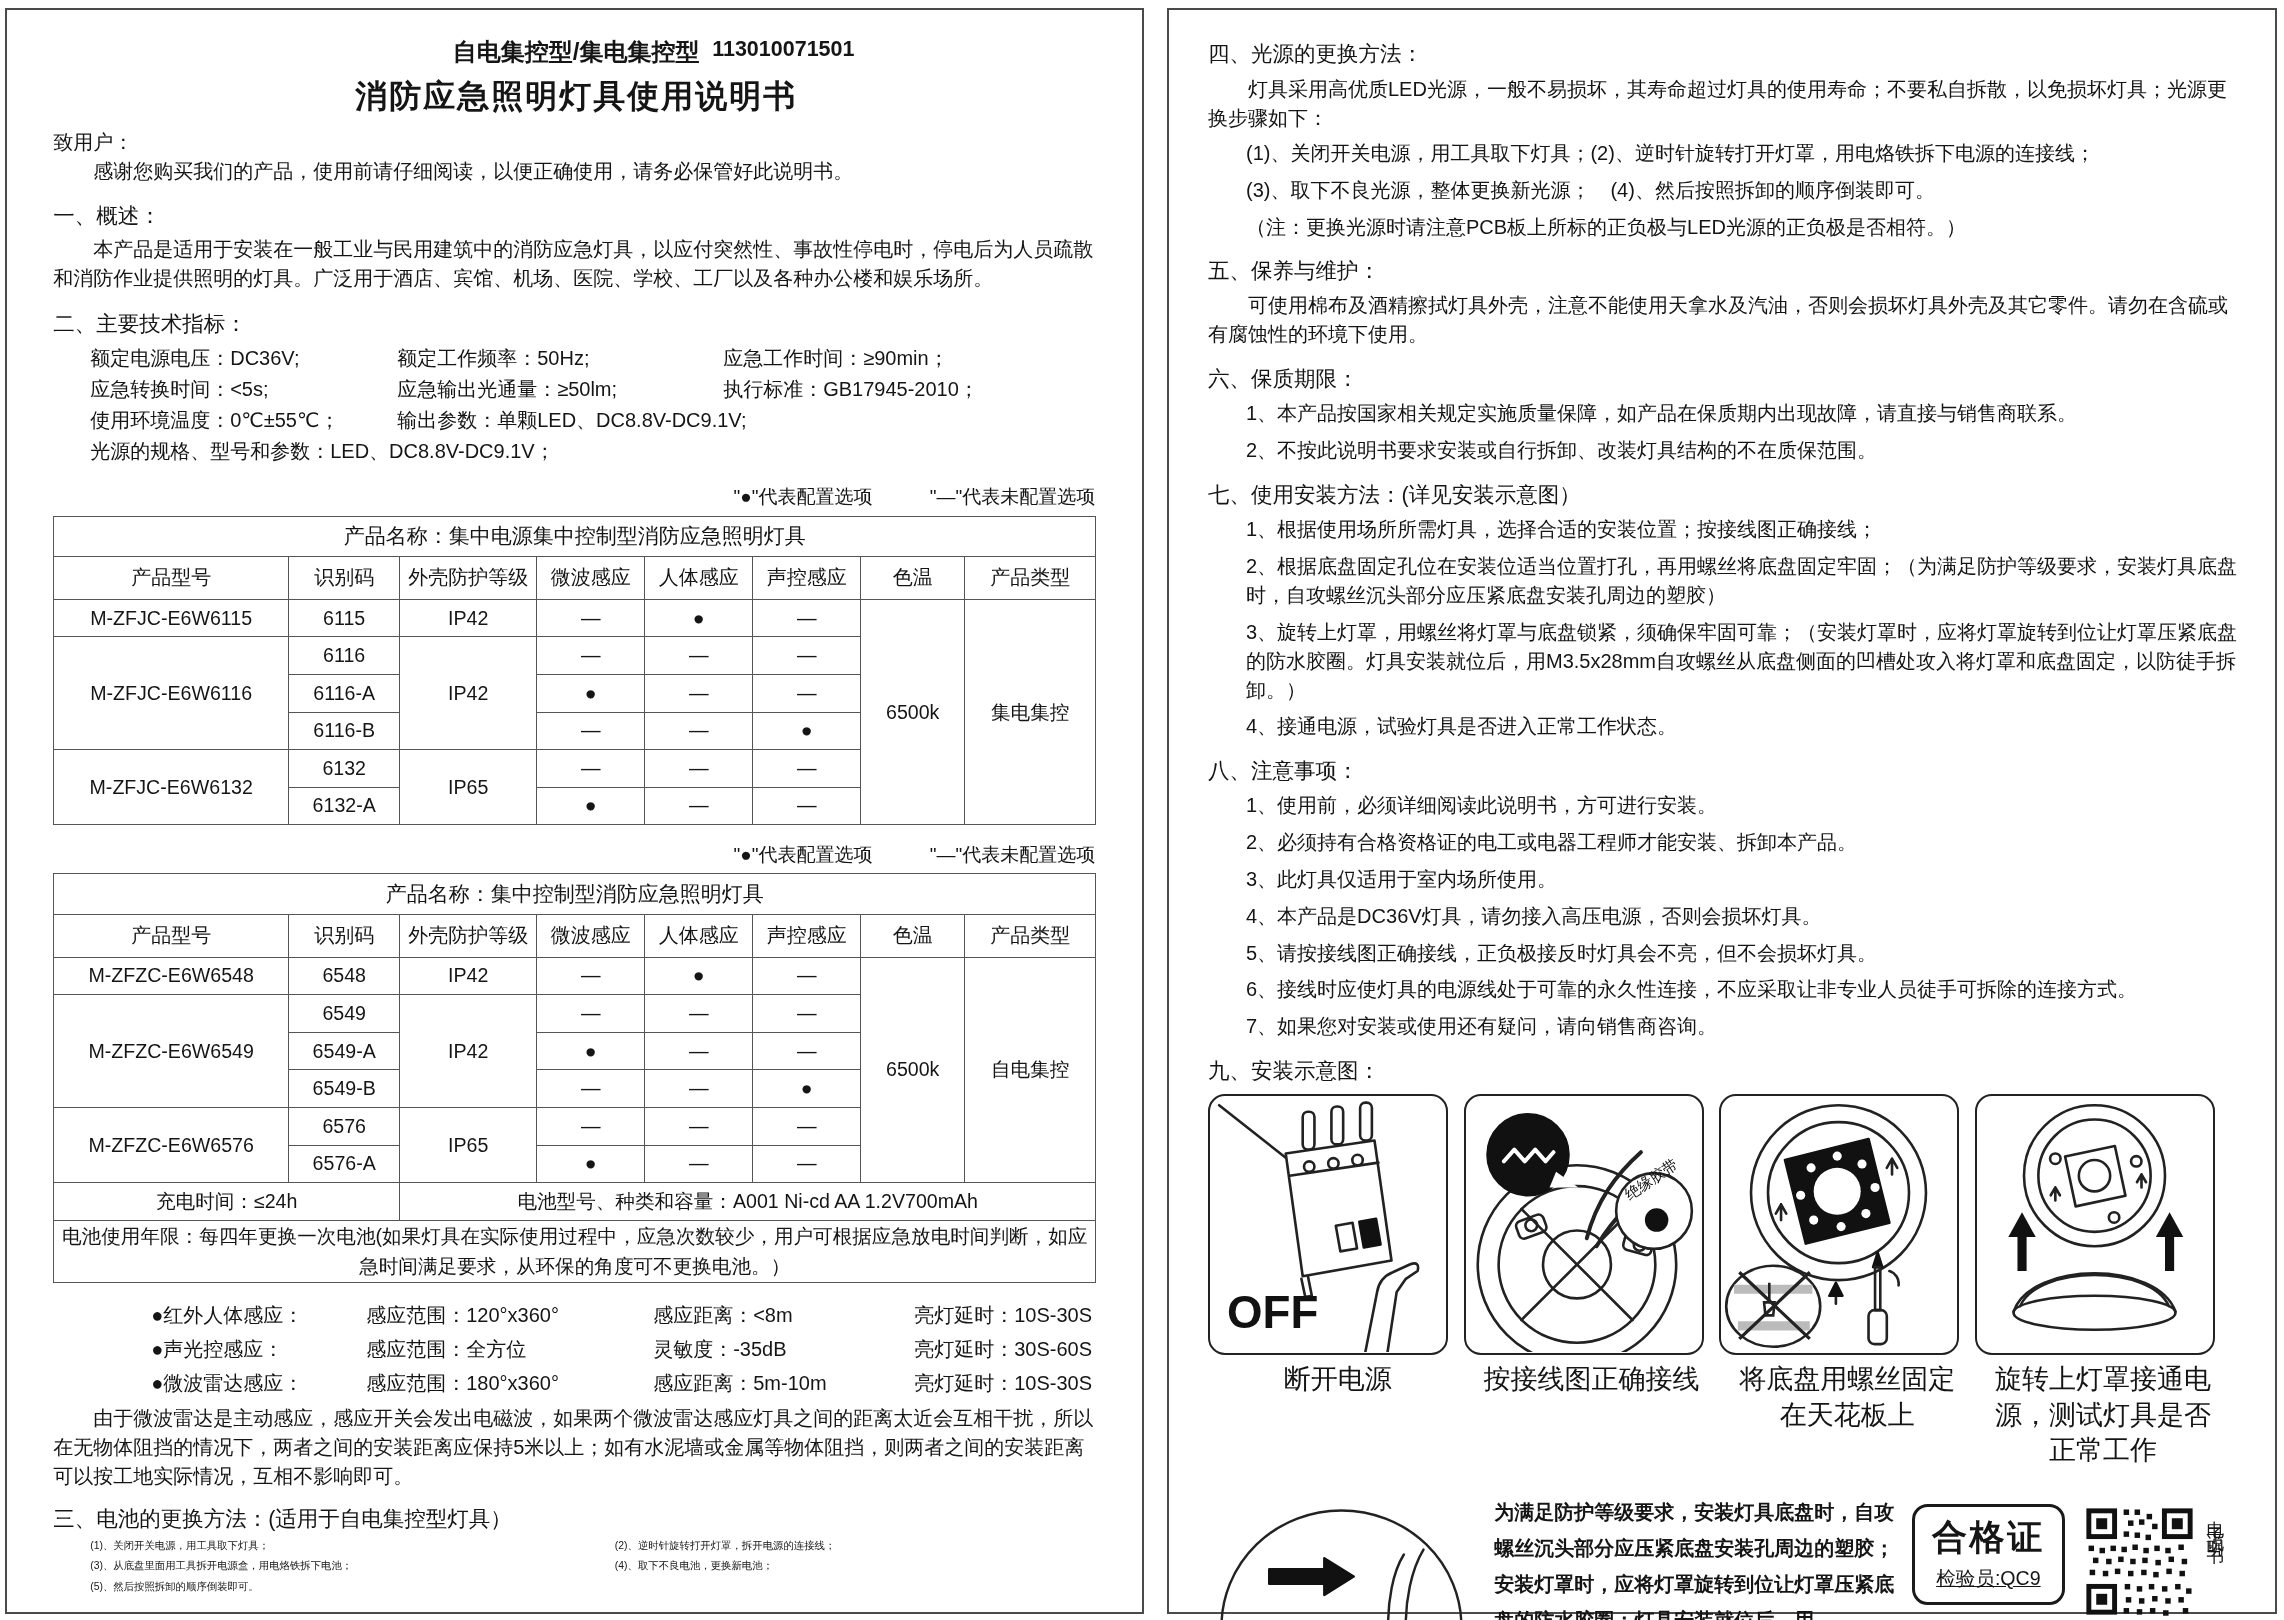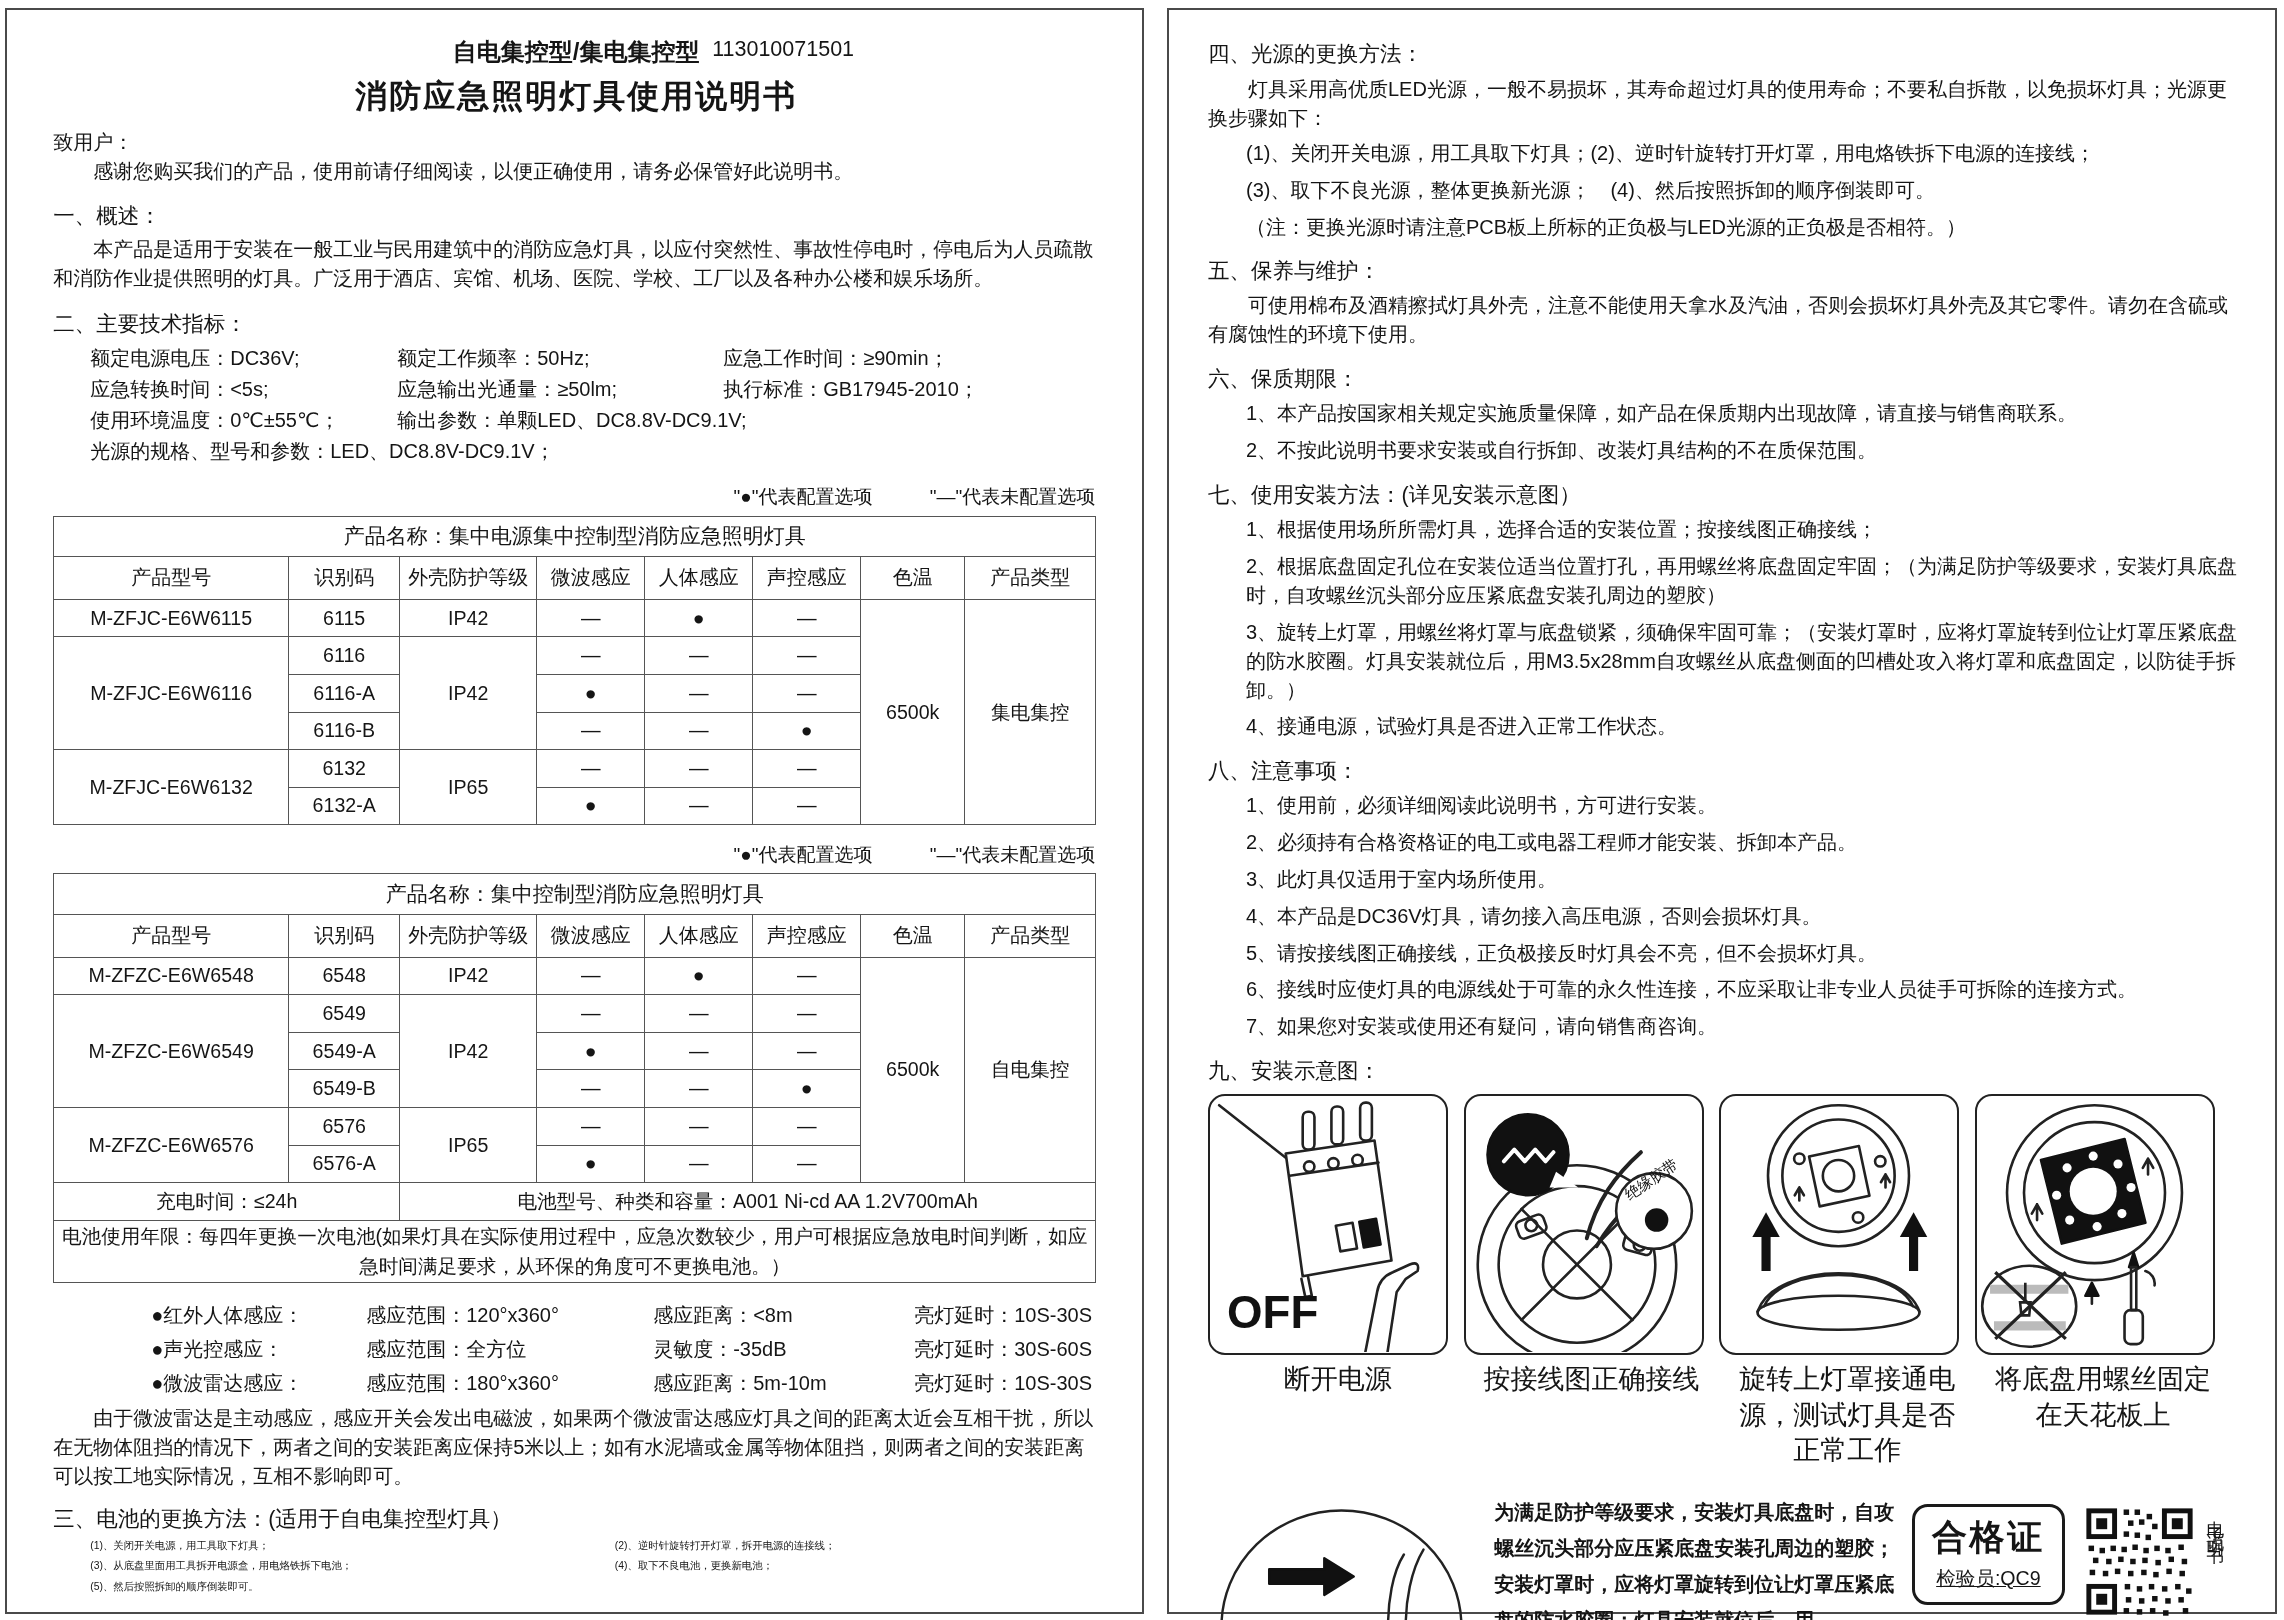--- a/index.html
+++ b/index.html
@@ -3,21 +3,21 @@
 <meta charset="utf-8">
 <style>
   html,body{margin:0;padding:0;background:#ffffff;}
   .canvas{position:relative;width:2284px;height:1621px;background:#fff;
     font-family:"Liberation Sans","DejaVu Sans",sans-serif;color:#151515;}
   .page{position:absolute;top:8px;height:1606px;border:2px solid #4a4a4a;background:#fff;box-sizing:border-box;}
   .page.left{left:5.2px;width:1139px;}
   .page.right{left:1167px;width:1110px;}
   .inner{padding:26px 43px 15.7px 46px;}
   .typeLine{position:relative;text-align:center;font-weight:bold;font-size:24px;}
-  .serial{position:absolute;left:63%;top:1.3px;font-weight:normal;font-size:21.5px;}
+  .serial{position:absolute;left:63%;top:1.3px;font-weight:bold;font-size:21.5px;}
   .title{text-align:center;font-weight:bold;font-size:32px;letter-spacing:2px;margin-top:6.5px;}
   p{margin:0;font-size:20px;line-height:1.45;}
   .body-ind{text-indent:2em;}
   .sec{margin-top:15.7px;}
   .sec h3{margin:0 0 5.2px 0;font-size:21.5px;font-weight:normal;}
   .specs{padding-left:37px;font-size:20px;line-height:1.55;}
   .specs .row{display:flex;}
   .specs .c1{width:307px;}
   .specs .c2{width:326px;}
   .legend{text-align:right;font-size:19px;margin-top:17px;padding-right:3.9px;}
@@ -405,50 +405,20 @@
                 </g>
               </svg>
             </div>
             <div class="diagCap">按接线图正确接线</div>
           </div>
 
           <div class="diagWrap">
             <div class="diag">
               <svg viewBox="0 0 360 392" width="235" height="256">
                 <g stroke="#222" stroke-width="4" fill="none" stroke-linejoin="round" stroke-linecap="round">
-                  <circle cx="180" cy="122" r="108"></circle>
-                  <circle cx="180" cy="122" r="86"></circle>
-                  <rect x="142" y="84" width="78" height="78" transform="rotate(-12 180 122)"></rect>
-                  <circle cx="180" cy="122" r="24"></circle>
-                  <circle cx="120" cy="96" r="8"></circle>
-                    <circle cx="244" cy="100" r="8"></circle>
-                    <circle cx="210" cy="186" r="8"></circle>
-                  <path d="M120,160 L120,140 M120,140 L113,152 M120,140 L127,152"></path>
-                  <path d="M252,140 L252,120 M252,120 L245,132 M252,120 L259,132"></path>
-                </g>
-                <g fill="#111">
-                  <rect x="62" y="210" width="14" height="58"></rect>
-                  <polygon points="48,216 90,216 69,178"></polygon>
-                  <rect x="288" y="210" width="14" height="58"></rect>
-                  <polygon points="274,216 316,216 295,178"></polygon>
-                </g>
-                <g stroke="#222" stroke-width="4" fill="none" stroke-linecap="round">
-                  <path d="M56,330 C84,252 276,252 304,330"></path>
-                  <path d="M66,322 C94,258 266,258 294,322"></path>
-                  <ellipse cx="180" cy="332" rx="124" ry="26"></ellipse>
-                </g>
-              </svg>
-            </div>
-            <div class="diagCap">旋转上灯罩接通电源，测试灯具是否正常工作</div>
-          </div>
-
-          <div class="diagWrap">
-            <div class="diag">
-              <svg viewBox="0 0 360 392" width="235" height="256">
-                <g stroke="#222" stroke-width="4" fill="none" stroke-linejoin="round" stroke-linecap="round">
                   <circle cx="180" cy="148" r="134"></circle>
                   <circle cx="180" cy="148" r="108"></circle>
                   <rect x="112" y="80" width="132" height="132" fill="#111" stroke="#111" transform="rotate(-14 178 146)"></rect>
                   <circle cx="178" cy="146" r="36" fill="#fff" stroke="none"></circle>
                   <g fill="#fff" stroke="none">
                     <circle cx="178" cy="92" r="7"></circle>
                       <circle cx="216" cy="104" r="7"></circle>
                       <circle cx="236" cy="140" r="7"></circle>
                     <circle cx="222" cy="180" r="7"></circle>
                       <circle cx="184" cy="200" r="7"></circle>
@@ -468,20 +438,50 @@
                 <g stroke="#222" stroke-width="4" fill="#fff">
                   <ellipse cx="80" cy="322" rx="72" ry="62"></ellipse>
                   <path d="M20,296 L140,296" stroke-width="14" stroke="#bbb"></path>
                   <path d="M26,352 L136,352" stroke-width="14" stroke="#bbb"></path>
                   <path d="M74,286 L74,316 M66,316 L82,316 L80,336 L68,336 Z"></path>
                   <path d="M28,270 L136,372 M136,270 L28,372" stroke-width="5"></path>
                 </g>
               </svg>
             </div>
             <div class="diagCap">将底盘用螺丝固定在天花板上</div>
+          </div>
+
+          <div class="diagWrap">
+            <div class="diag">
+              <svg viewBox="0 0 360 392" width="235" height="256">
+                <g stroke="#222" stroke-width="4" fill="none" stroke-linejoin="round" stroke-linecap="round">
+                  <circle cx="180" cy="122" r="108"></circle>
+                  <circle cx="180" cy="122" r="86"></circle>
+                  <rect x="142" y="84" width="78" height="78" transform="rotate(-12 180 122)"></rect>
+                  <circle cx="180" cy="122" r="24"></circle>
+                  <circle cx="120" cy="96" r="8"></circle>
+                    <circle cx="244" cy="100" r="8"></circle>
+                    <circle cx="210" cy="186" r="8"></circle>
+                  <path d="M120,160 L120,140 M120,140 L113,152 M120,140 L127,152"></path>
+                  <path d="M252,140 L252,120 M252,120 L245,132 M252,120 L259,132"></path>
+                </g>
+                <g fill="#111">
+                  <rect x="62" y="210" width="14" height="58"></rect>
+                  <polygon points="48,216 90,216 69,178"></polygon>
+                  <rect x="288" y="210" width="14" height="58"></rect>
+                  <polygon points="274,216 316,216 295,178"></polygon>
+                </g>
+                <g stroke="#222" stroke-width="4" fill="none" stroke-linecap="round">
+                  <path d="M56,330 C84,252 276,252 304,330"></path>
+                  <path d="M66,322 C94,258 266,258 294,322"></path>
+                  <ellipse cx="180" cy="332" rx="124" ry="26"></ellipse>
+                </g>
+              </svg>
+            </div>
+            <div class="diagCap">旋转上灯罩接通电源，测试灯具是否正常工作</div>
           </div>
         </div>
 
         <div class="bottomRow">
 
           <svg viewBox="0 0 440 440" width="281" height="281">
             <g stroke="#222" stroke-width="4" fill="none" stroke-linejoin="round" stroke-linecap="round">
               <ellipse cx="218" cy="222" rx="196" ry="190"></ellipse>
               <polygon points="100,128 190,128 190,110 238,140 190,170 190,152 100,152" fill="#111" stroke="#111"></polygon>
               <circle cx="140" cy="252" r="27"></circle>

